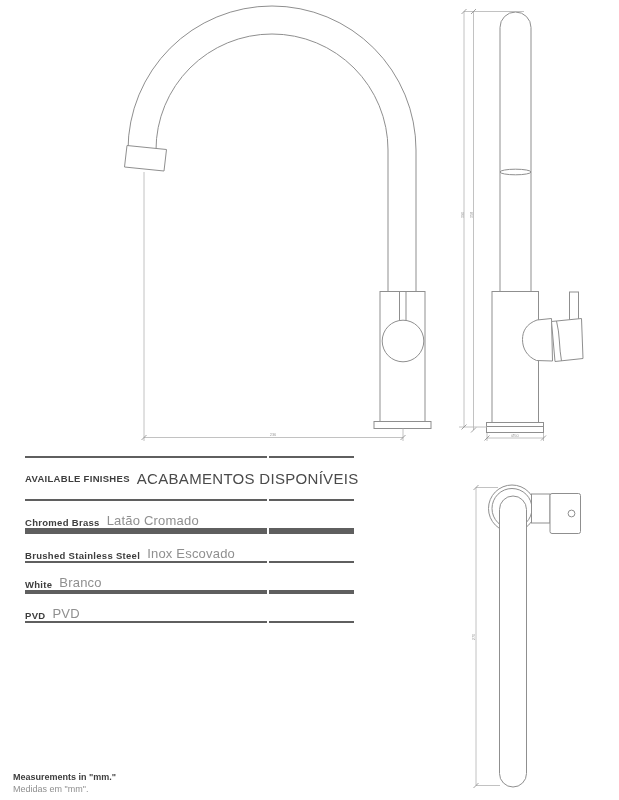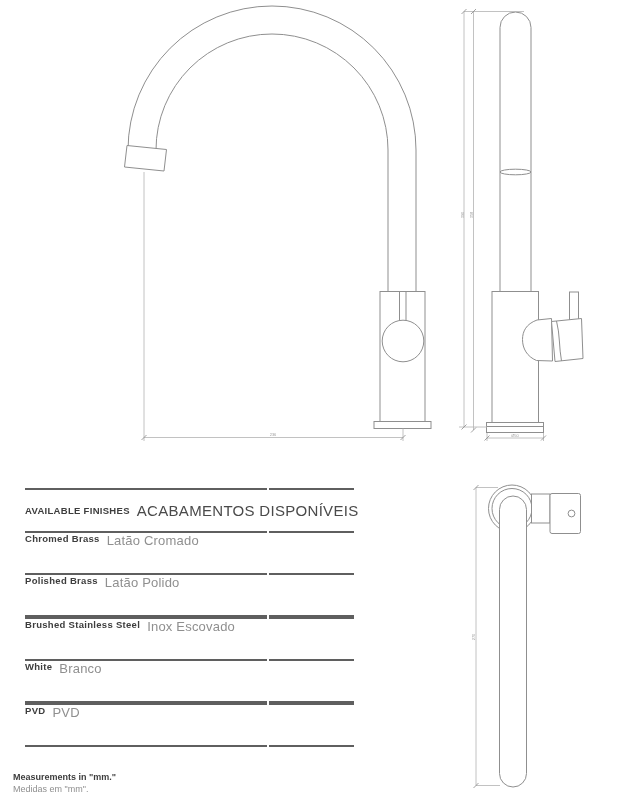--- a/index.html
+++ b/index.html
@@ -1,25 +1,25 @@
 <!DOCTYPE html>
 <html><head>
 <meta charset="utf-8">
 <style>
   html,body{margin:0;padding:0;background:#ffffff;}
   .page{position:relative;width:619px;height:800px;background:#ffffff;overflow:hidden;
         font-family:"Liberation Sans", sans-serif;}
   .drawings{position:absolute;left:0;top:0;width:619px;height:800px;}
 
   
-  .finishes{position:absolute;left:25px;top:488px;width:329px;}
+  .finishes{position:absolute;left:25px;top:456px;width:329px;}
   .rule{position:relative;height:2px;background:#5f5f5f;}
   .rule::after{content:"";position:absolute;left:242px;top:0;width:2px;height:2px;background:#ffffff;}
   .fhead{height:41px;display:flex;align-items:center;gap:7px;}
-  .frow{height:40px;display:flex;align-items:flex-start;gap:7px;}
+  .frow{height:27px;display:flex;align-items:flex-end;gap:7px;}
   .t-bold{font-size:9.5px;font-weight:bold;color:#3d3d3d;letter-spacing:.3px;white-space:nowrap;}
   .t-head2{font-size:15px;font-weight:normal;color:#4a4a4a;letter-spacing:.3px;white-space:nowrap;}
   .t-sub{font-size:13px;font-weight:normal;color:#8f8f8f;letter-spacing:.2px;white-space:nowrap;}
 
   
   .footer{position:absolute;left:13px;top:771px;line-height:12px;}
   .f1{font-size:9px;font-weight:bold;color:#3d3d3d;}
   .f2{font-size:9px;color:#8f8f8f;}
 
   
@@ -94,24 +94,20 @@
     <div class="fhead">
       <span class="t-bold">AVAILABLE FINISHES</span>
       <span class="t-head2">ACABAMENTOS DISPONÍVEIS</span>
     </div>
     <div class="rule"></div>
     <div class="frow">
       <span class="t-bold">Chromed Brass</span>
       <span class="t-sub">Latão Cromado</span>
     </div>
     <div class="rule"></div>
-    <div class="frow">
-      <span class="t-bold">Polished Brass</span>
-      <span class="t-sub">Latão Polido</span>
-    </div>
     <div class="rule"></div>
     <div class="rule"></div>
     <div class="frow">
       <span class="t-bold">Brushed Stainless Steel</span>
       <span class="t-sub">Inox Escovado</span>
     </div>
     <div class="rule"></div>
     <div class="frow">
       <span class="t-bold">White</span>
       <span class="t-sub">Branco</span>

